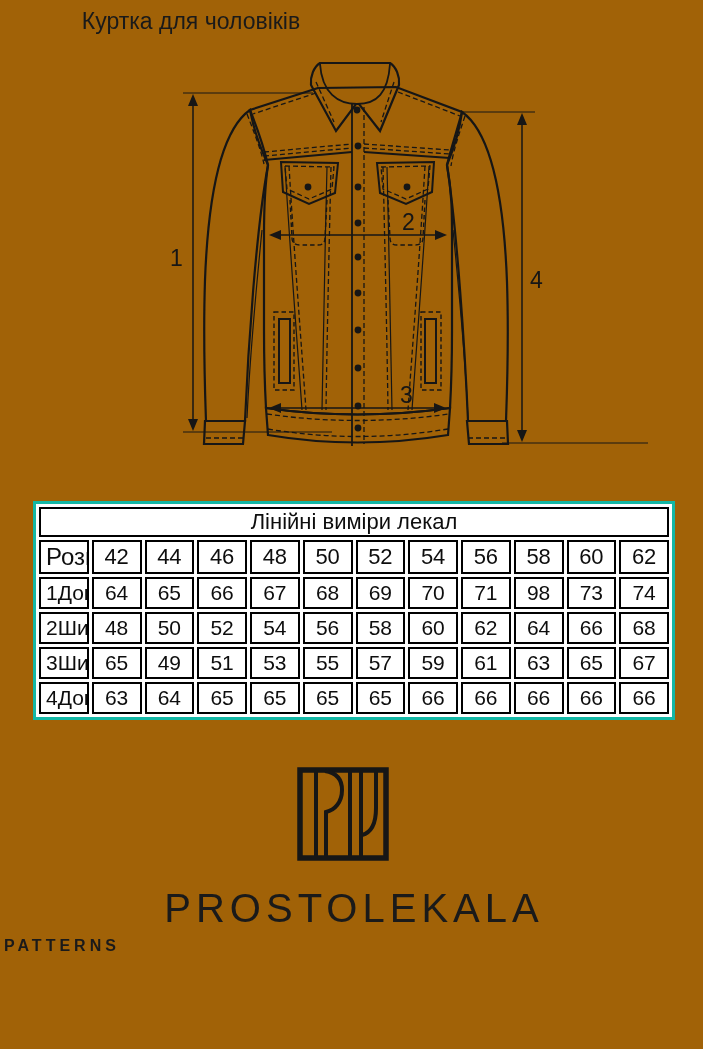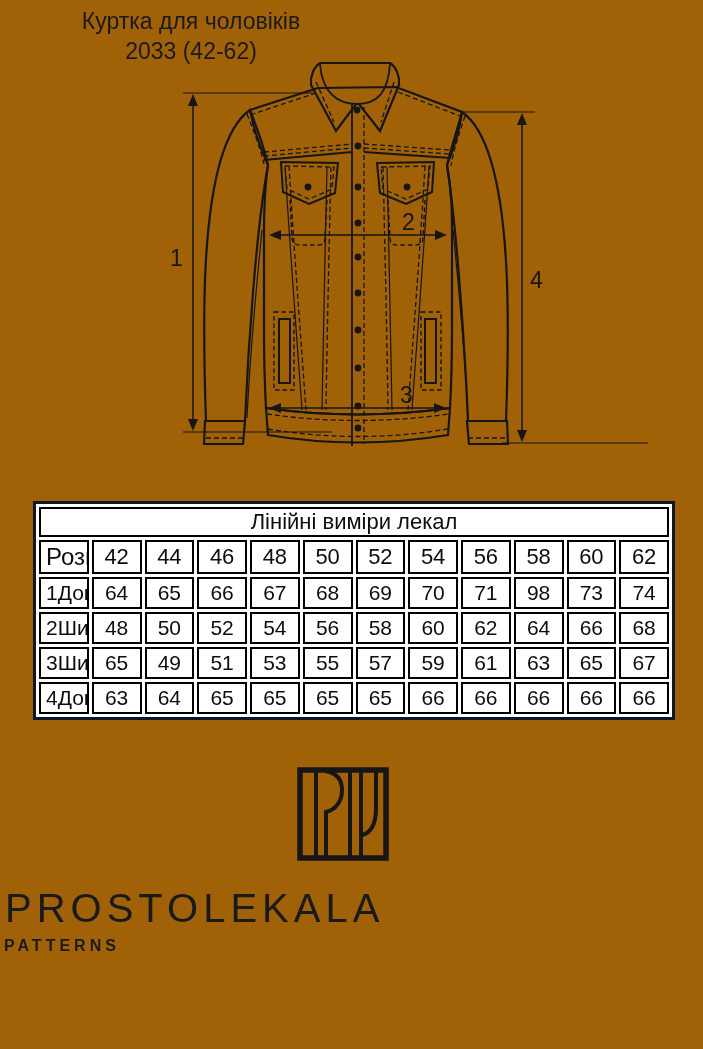--- a/index.html
+++ b/index.html
@@ -19,46 +19,45 @@
   .st{stroke-width:1.3;stroke-dasharray:5 3;}
   .st2{stroke-width:1.4;stroke-dasharray:4.5 3;}
   .guide{stroke-width:1;}
   .arrow{stroke-width:1.5;}
   .head{fill:#161616;stroke:none;}
   .btn{fill:#161616;stroke:none;}
   .m-label{font:23px "Liberation Sans",sans-serif;fill:#161616;}
 
   
   .size-table{position:absolute;left:33px;top:501px;width:642px;
-              border-collapse:separate;border-spacing:3px;border:3px solid #0f172a;
+              border-collapse:separate;border-spacing:3px;border:3px solid #14b8a6;
               table-layout:fixed;background:#fff;}
   .size-table td{border:2px solid #000;text-align:center;vertical-align:middle;
                  padding:0;overflow:hidden;white-space:nowrap;color:#0d0d0d;}
   .size-table .t-title{height:25px;font-size:22px;}
   .size-table .lbl{width:212px;text-align:left;padding-left:5px;font-size:20px;}
   .size-table tr.size-row td{height:30px;font-size:22px;}
   .size-table tr.size-row .lbl{font-size:24px;}
   .size-table tr.data-row td{height:28px;font-size:21px;}
 
   
   .logo{position:absolute;left:296px;top:766px;width:96px;height:96px;}
   .logo path,.logo rect,.logo line{stroke:#161616;fill:none;}
-  .brand-name{position:absolute;left:0;top:886px;width:703px;text-align:left;
+  .brand-name{position:absolute;left:0;top:886px;width:703px;text-align:center;
               font-size:40px;letter-spacing:5px;text-indent:5px;color:#1a1a1a;}
   .brand-tagline{position:absolute;left:0;top:937px;width:703px;text-align:left;
               font-size:16px;font-weight:700;letter-spacing:4px;text-indent:4px;color:#1a1a1a;}
 </style>
 </head>
 <body>
 
 <div class="page">
 
   <header class="title">
     <div>Куртка для чоловіків</div>
-    <div>2033 (42-62)</div>
   </header>
 
   <svg class="drawing" viewBox="0 0 703 470">
 
     <g>
       <path class="ol" d="M250,110 C220,131 208,200 205,280 C203,340 205,392 206,421 L245,421 C248,350 256,230 268,165 C258,143 253,126 250,110 Z"></path>
       <path class="thin" d="M262,230 C254,310 249,375 247,418"></path>
       <path class="st" d="M247,114 C254,132 261,150 264,164"></path>
       <path class="ol" d="M205,421 L245,421 L243,444 L204,444 Z"></path>
       <path class="st" d="M206,438 L243,438"></path>

